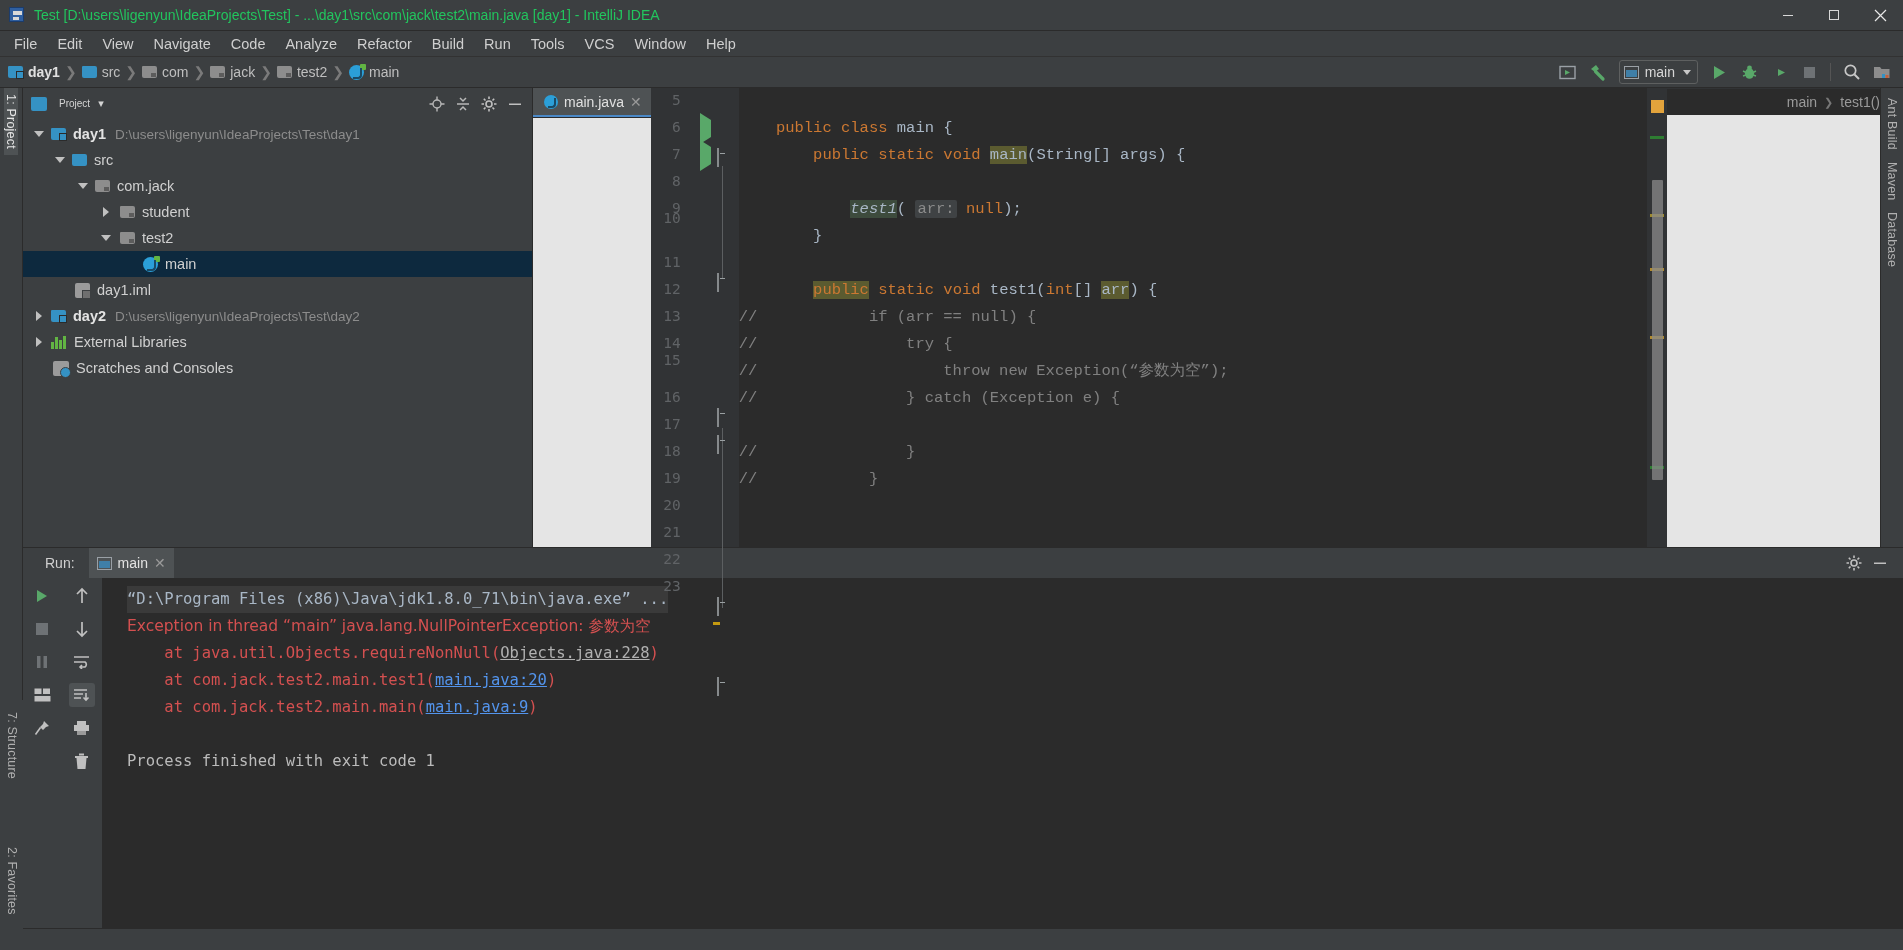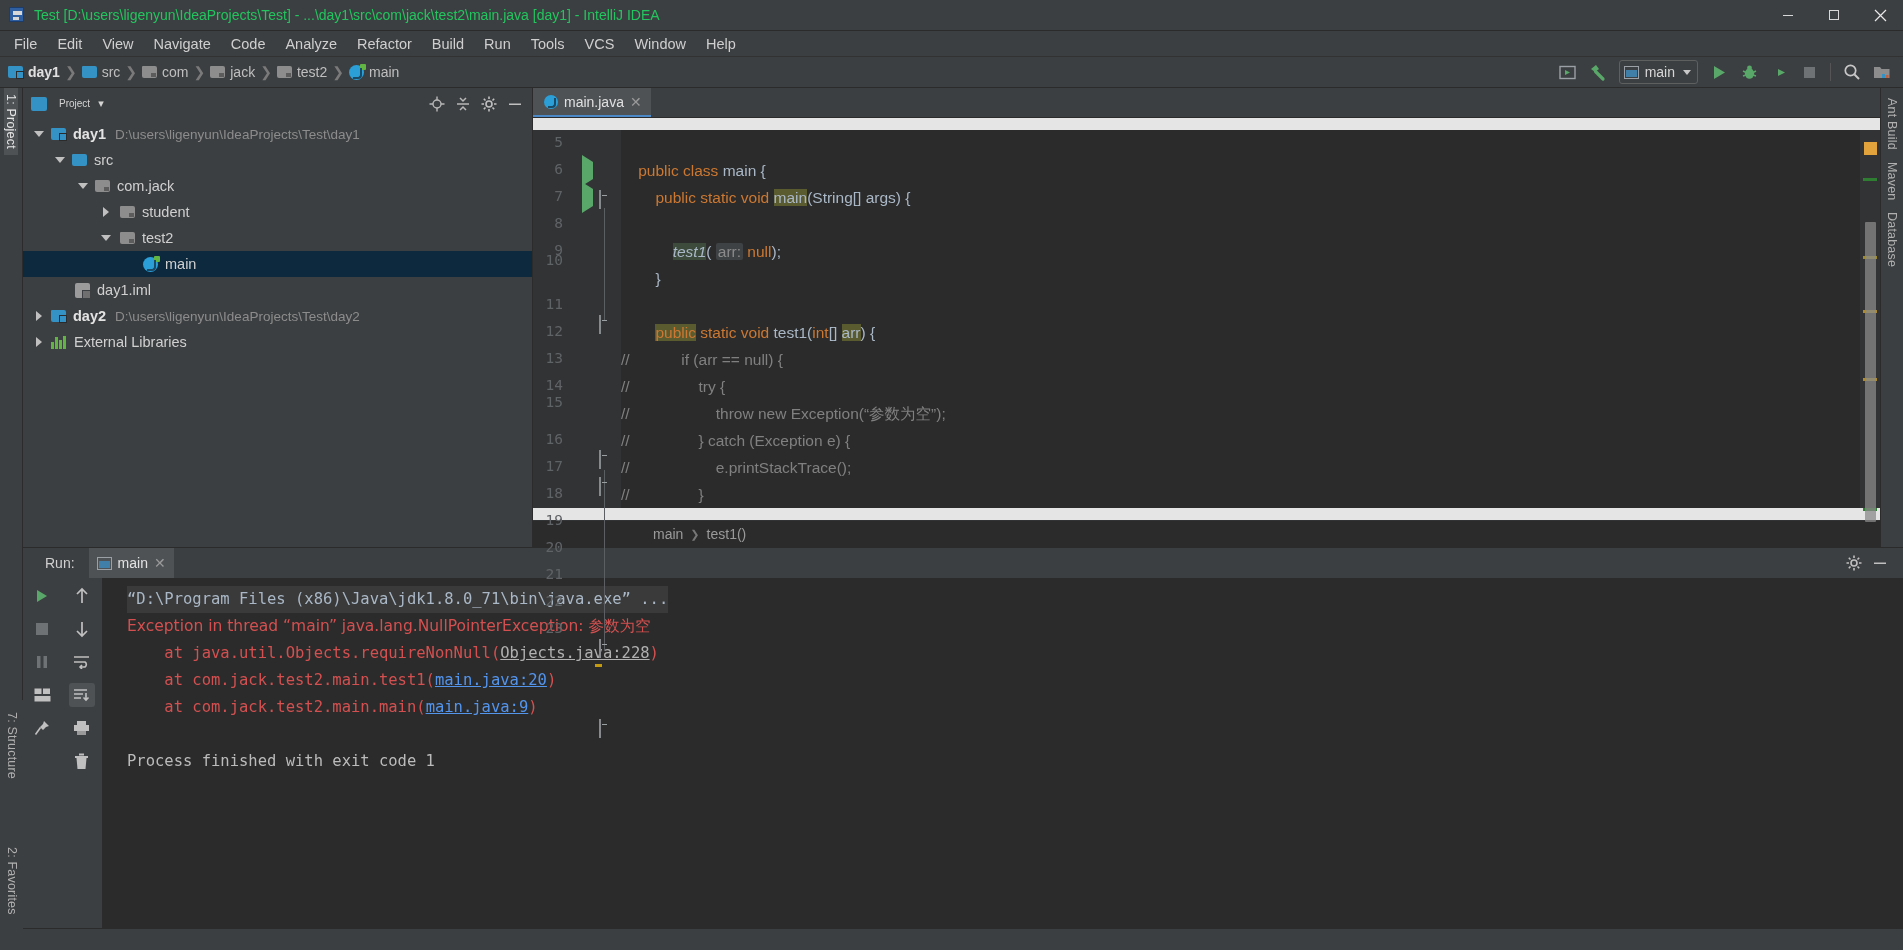--- a/index.html
+++ b/index.html
@@ -84,21 +84,21 @@
   .row .nm.b { font-weight:bold; color:#e3e3e3; }
   .row .path { color:#8c8c8c; font-size:13.5px; margin-left:9px; }
   .iml { width:15px;height:15px;margin-right:5px;flex:none;position:relative;background:#9b9b9b;border-radius:2px; }
   .iml:after{content:"";position:absolute;right:-1px;bottom:-1px;width:7px;height:7px;background:#6f6f6f;border:1px solid #3c3f41;}
   .libs { width:16px;height:14px;margin-right:5px;flex:none;display:flex;align-items:flex-end;gap:1.5px; }
   .libs span{width:2.5px;background:#62b543;}
   .scr { width:16px;height:15px;margin-right:5px;flex:none;position:relative;background:#9b9b9b;border-radius:2px;}
   .scr:after{content:"";position:absolute;right:-2px;bottom:-2px;width:9px;height:9px;border-radius:50%;background:#3592c4;border:1px solid #3c3f41;}
 
   
-  .editor { flex:1 1 auto; display:flex; flex-direction:column; min-width:0; background:#e5e5e5;gap:12px; }
+  .editor { flex:1 1 auto; display:flex; flex-direction:row; min-width:0; background:#e5e5e5; }
   .tabs { height:30px; background:#3c3f41; display:flex; align-items:stretch; flex:none;
     border-bottom:1px solid #2b2b2b; }
   .tab { display:flex; align-items:center; padding:0 9px 0 11px; background:#4e5254;
     border-bottom:2px solid #4a88c7; font-size:14px; color:#e0e0e0; gap:6px; }
   .tab .jc { width:14px;height:14px;border-radius:50%;background:#2b9fd8;position:relative;flex:none;}
   .tab .jc:after{content:"";position:absolute;left:4px;top:3px;width:6px;height:8px;
     border:2px solid #1a4a66;border-top:none;border-left:none;border-radius:0 0 4px 0;}
   .tab .x { color:#9a9a9a; font-size:14px; }
 
   .edwrap { flex:1 1 auto; display:flex; min-height:0; position:relative; }
@@ -110,21 +110,21 @@
     border-left:11px solid #59a869; }
   .fold-ic { width:11px;height:11px;border:1px solid #868a8c;position:relative;background:#313335; }
   .fold-ic:after{content:"";position:absolute;left:2px;top:4px;width:5px;height:0;border-top:1px solid #9aa0a2;}
   .fold-minus { width:11px;height:11px;border:1px solid #868a8c;background:#313335;position:relative;}
   .fold-minus:after{content:"";position:absolute;left:2px;top:4px;width:5px;border-top:1px solid #9aa0a2;}
   .foldline { position:absolute; width:1px; background:#5c5f61; }
   .bulb { width:15px;height:15px;border-radius:50% 50% 45% 45%;background:#f0c419;position:relative; }
   .bulb:after{content:"";position:absolute;left:4px;bottom:-3px;width:7px;height:3px;background:#c49a11;}
 
   .code { flex:1 1 auto; position:relative; background:#2b2b2b; overflow:hidden;
-    font-family:Liberation Sans, sans-serif; font-size:15.5px; }
+    font-family:Liberation Mono, monospace; font-size:15.5px; }
   .cl { position:absolute; left:0; white-space:pre; color:#a9b7c6; line-height:27px; height:27px; }
   .kw { color:#cc7832; }
   .cm { color:#808080; }
   .hi { background:#5b5b30; }
   .hl { background:#3d4b3d; }
   .hint { background:#3f4244; color:#8a8a8a; border-radius:2px; padding:0 2px; }
   .ital { font-style:italic; }
 
   .bcrumb { height:27px; background:#2b2b2b; display:flex; align-items:center; padding-left:120px;
     font-size:14px; color:#9a9a9a; flex:none; border-top:1px solid #313335; gap:7px; }
@@ -453,20 +453,25 @@
                 </span>
               <span class="libs" style="margin-left:4px">
                 <span style="height:7px"></span>
                   <span style="height:12px"></span>
                   <span style="height:9px"></span>
                   <span style="height:13px"></span>
               </span>
               <span class="nm">External Libraries</span>
             </div>
 
+            <div class="row">
+              <span style="width:30px"></span>
+              <span class="scr"></span>
+              <span class="nm">Scratches and Consoles</span>
+            </div>
           </div>
         </div>
 
         <div class="editor">
           <div class="tabs">
             <div class="tab">
               <span class="jc"></span>
               <span>main.java</span>
               <span class="x">✕</span>
             </div>
@@ -516,21 +521,20 @@
               <div class="cl" style="top:54px"><span>        </span><span class="kw">public</span><span> </span><span class="kw">static</span><span> </span><span class="kw">void</span><span> </span><span class="hi">main</span><span>(String[] args) {</span></div>
               <div class="cl" style="top:81px"></div>
               <div class="cl" style="top:108px"><span>            </span><span class="hl ital">test1</span><span>( </span><span class="hint">arr:</span><span> </span><span class="kw">null</span><span>);</span></div>
               <div class="cl" style="top:135px"><span>        }</span></div>
               <div class="cl" style="top:162px"></div>
               <div class="cl" style="top:189px"><span>        </span><span class="kw hi">public</span><span> </span><span class="kw">static</span><span> </span><span class="kw">void</span><span> test1(</span><span class="kw">int</span><span>[] </span><span class="hi">arr</span><span>) {</span></div>
               <div class="cl" style="top:216px"><span class="cm">//            if (arr == null) {</span></div>
               <div class="cl" style="top:243px"><span class="cm">//                try {</span></div>
               <div class="cl" style="top:270px"><span class="cm">//                    throw new Exception(“参数为空”);</span></div>
               <div class="cl" style="top:297px"><span class="cm">//                } catch (Exception e) {</span></div>
-              <div class="cl" style="top:324px"><span class="cm">//                    e.printStackTrace();</span></div>
               <div class="cl" style="top:351px"><span class="cm">//                }</span></div>
               <div class="cl" style="top:378px"><span class="cm">//            }</span></div>
 
               <div class="cl" style="top:486px"></div>
 
             </div>
 
             <div class="marks">
               <div class="topbox" style="top:12px;"></div>
               <div class="mk" style="top:48px; background:#2e7d32;"></div>

